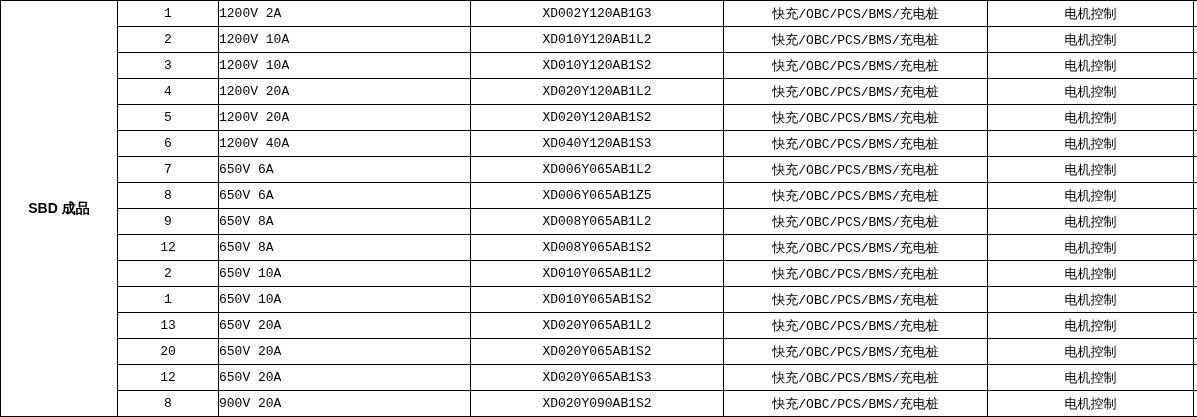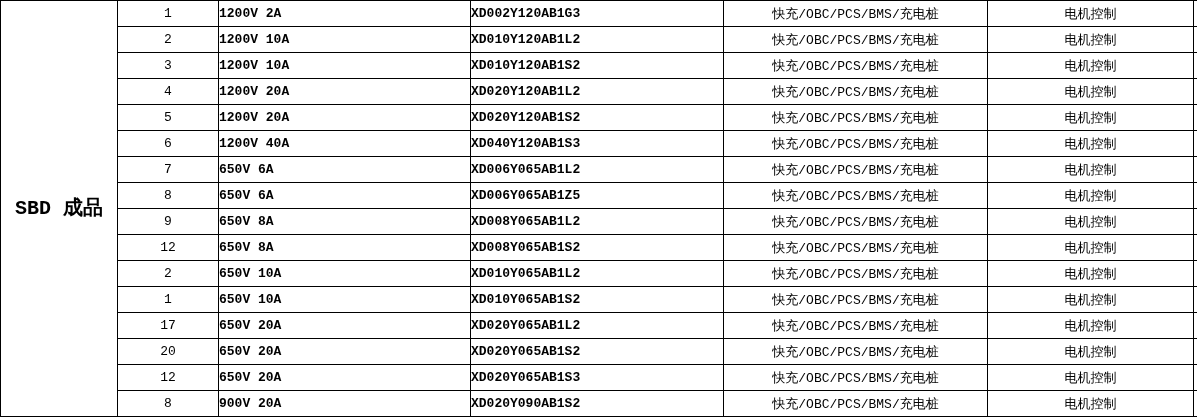--- a/index.html
+++ b/index.html
@@ -24,31 +24,31 @@
   table.product-table td {
     border: 1px solid #000000;
     height: 25px;
     padding: 0;
     overflow: hidden;
     white-space: nowrap;
     vertical-align: middle;
   }
   td.cat {
     font-weight: bold;
-    font-size: 20px;
+    font-size: 14px;
     text-align: center;
     white-space: pre-line;
     line-height: 19px;
-    font-family: Liberation Mono, monospace;
+    font-family: Liberation Sans, sans-serif;
   }
   td.center { text-align: center; }
-  td.left   { text-align: left; font-weight: bold; }
+  td.left   { text-align: left; }
   td.pad4   { padding-left: 4px; }
-  td.pad3   { padding-left: 3px; }
-  td.bold   { font-weight: bold; }
+  td.pad3   { padding-left: 3px; text-align: center; }
+  td.bold   { font-weight: normal; }
   td.sliver {
     border-right: none;
   }
 </style>
 </head>
 <body>
 
 <div class="sheet">
   <table class="product-table">
     <colgroup>
@@ -153,21 +153,21 @@
         </tr>
         <tr>
           <td class="center pad0">1</td>
           <td class="left pad4">650V 10A</td>
           <td class="left pad3">XD010Y065AB1S2</td>
           <td class="center">快充/OBC/PCS/BMS/充电桩</td>
           <td class="center">电机控制</td>
           <td class="sliver"></td>
         </tr>
         <tr>
-          <td class="center pad0">17</td>
+          <td class="center pad0">13</td>
           <td class="left pad4">650V 20A</td>
           <td class="left pad3">XD020Y065AB1L2</td>
           <td class="center">快充/OBC/PCS/BMS/充电桩</td>
           <td class="center">电机控制</td>
           <td class="sliver"></td>
         </tr>
         <tr>
           <td class="center pad0">20</td>
           <td class="left pad4">650V 20A</td>
           <td class="left pad3">XD020Y065AB1S2</td>

